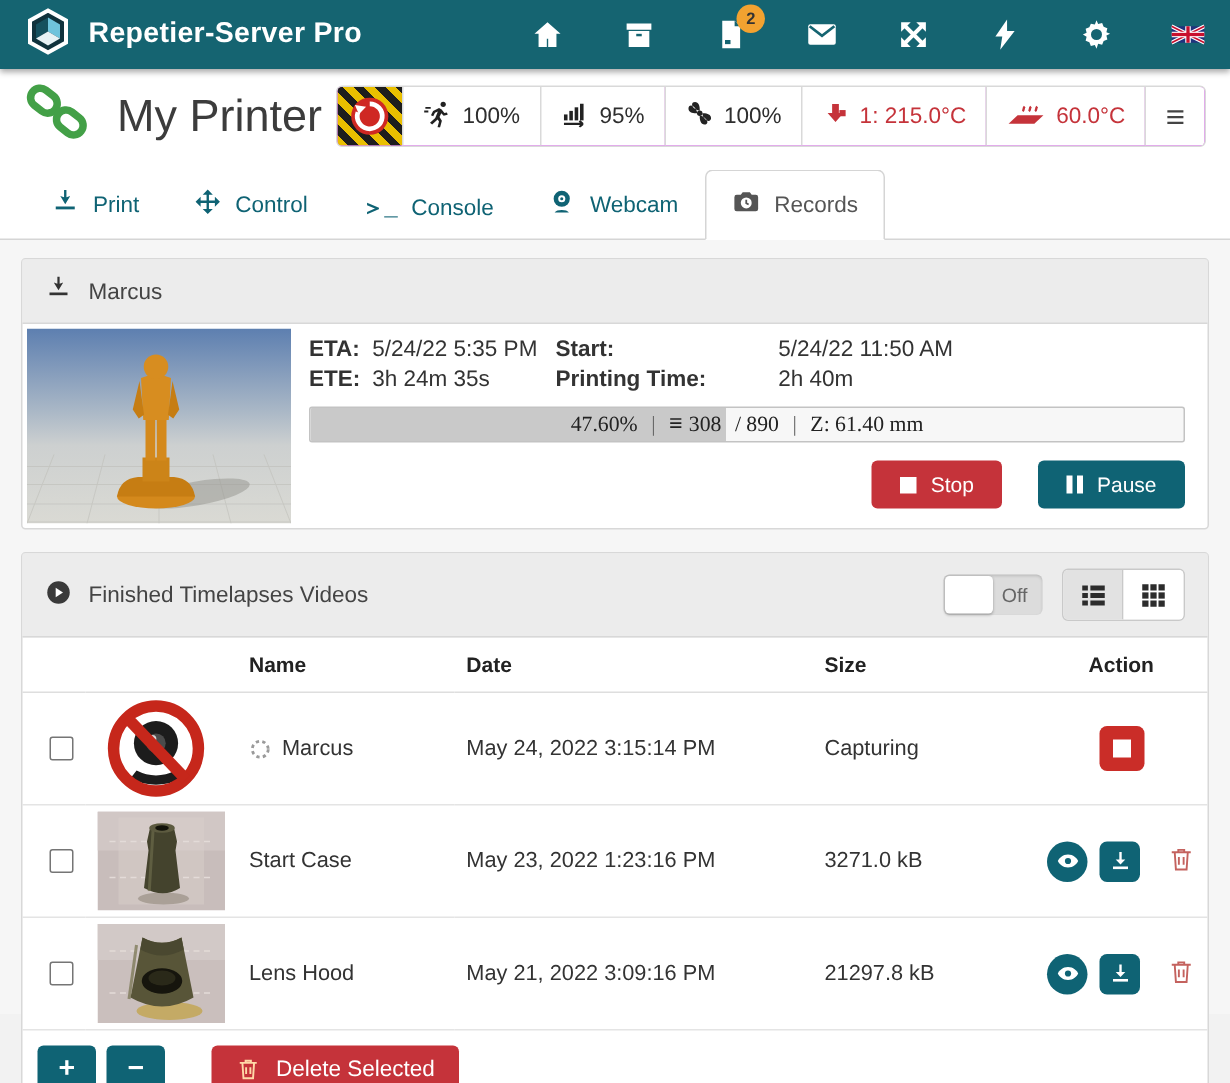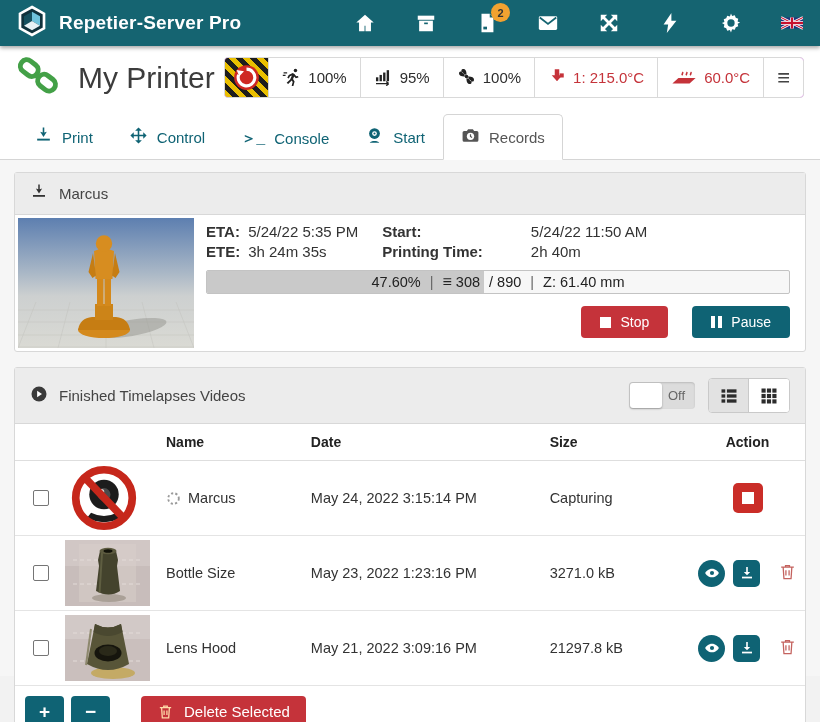--- a/index.html
+++ b/index.html
@@ -51,24 +51,24 @@
 
   
   .job-card { margin-bottom:15px; }
   .job-body { display:flex; padding:3px; }
   .job-thumb { width:176px; height:130px; flex:none; }
   .job-thumb svg { width:100%; height:100%; display:block; }
   .job-info { flex:1; padding:5px 12px 6px 12px; display:flex; flex-direction:column; }
   .job-stats { display:grid; grid-template-columns:max-content max-content max-content 1fr;
     column-gap:8px; row-gap:3px; font-size:15px; color:#333; }
   .job-stats b { font-weight:bold; }
-  .job-stats .c3 { margin-left:16px; }
+  .job-stats .c3 { margin-left:4px; }
   .job-stats .c4 { margin-left:40px; }
   .progress { margin-top:10px; height:24px; border:1px solid #c3c3c3; border-radius:2px;
-    background:#f7f7f7; position:relative; overflow:hidden; }
+    background:#f7f7f7; position:relative; overflow:hidden;font-family:Liberation Serif, serif; }
   .progress-fill { position:absolute; left:0; top:0; bottom:0; background:#c9c9c9; }
   .progress-text { position:absolute; inset:0; display:flex; align-items:center; justify-content:center;
     gap:9px; font-size:14.5px; color:#222; }
   .progress-text .sep { color:#666; }
   .layers-glyph { font-weight:bold; font-size:16px; margin-right:-5px; }
   .job-buttons { margin-top:12px; display:flex; justify-content:flex-end; gap:9px; }
   .btn { display:flex; align-items:center; gap:9px; border:none; border-radius:4px; color:#fff;
     font-size:14px; font-family:inherit; padding:8px 19px; cursor:pointer; }
   .btn-red { background:#c5333a; }
   .btn-teal { background:#0f6374;margin-left:15px; }
@@ -292,21 +292,21 @@
     <span class="console-glyph">＞_</span>
     <span>Console</span>
   </div>
   <div class="tab">
     <span><svg viewBox="0 0 24 24" fill="#0f6374">
           <circle cx="12" cy="9.5" r="6.8"></circle>
           <circle cx="12" cy="9.5" r="3" fill="#fff"></circle>
           <circle cx="12" cy="9.5" r="1.3"></circle>
           <path d="M6 21c1.5-2.8 10.5-2.8 12 0z"></path>
         </svg></span>
-    <span>Start</span>
+    <span>Webcam</span>
   </div>
   <div class="tab active">
     <span><svg viewBox="0 0 24 24" fill="#555">
           <path d="M9 4h6l1.6 2.2H20a2 2 0 0 1 2 2V18a2 2 0 0 1-2 2H4a2 2 0 0 1-2-2V8.2a2 2 0 0 1 2-2h3.4z"></path>
           <circle cx="12" cy="13" r="4.6" fill="#fff"></circle>
           <path d="M12 10.4v2.8l2 1.2" stroke="#555" stroke-width="1.5" fill="none"></path>
         </svg></span>
     <span>Records</span>
   </div>
 </div>
@@ -495,21 +495,21 @@
                   <ellipse cx="44" cy="58" rx="17" ry="4" fill="#8a8174" opacity="0.55"></ellipse>
                   <path d="M35 11q8-4.5 16 0l2 9-1 6 3 25q-11 7-24 0l3-25-1-6z" fill="#44432d"></path>
                   <path d="M37 13l-2.5 40" stroke="#6b6a4a" stroke-width="2" opacity="0.7" fill="none"></path>
                   <ellipse cx="43" cy="11" rx="8.5" ry="3.2" fill="#5d5b40"></ellipse>
                   <ellipse cx="43" cy="11" rx="4.5" ry="1.8" fill="#121209"></ellipse>
                 </svg>
             </span>
           </td>
           <td class="col-name">
               <span class="name-cell">
-                <span>Bottle Size</span>
+                <span>Start Case</span>
               </span>
             </td>
           <td class="col-date">May 23, 2022 1:23:16 PM</td>
           <td class="col-size">3271.0 kB</td>
           <td class="col-action">
             <span class="action-cell">
               <button class="act-eye">
                 <svg viewBox="0 0 24 24" fill="#fff">
                     <path d="M12 5.5C6.8 5.5 3 9.2 1.8 12 3 14.8 6.8 18.5 12 18.5s9-3.7 10.2-6.5C21 9.2 17.2 5.5 12 5.5z"></path>
                     <circle cx="12" cy="12" r="3.1" fill="#0f6374"></circle>

